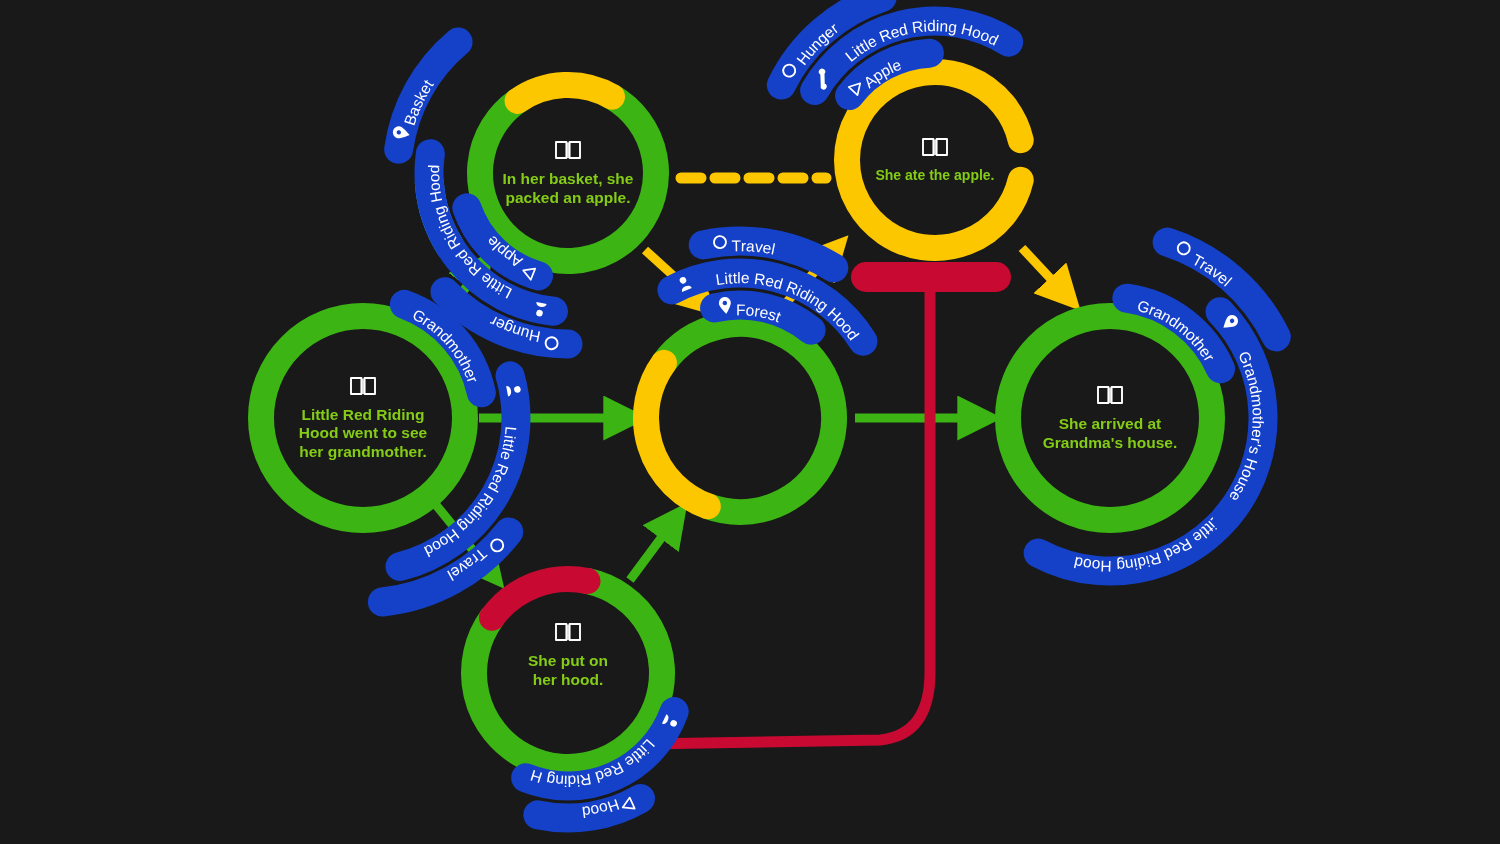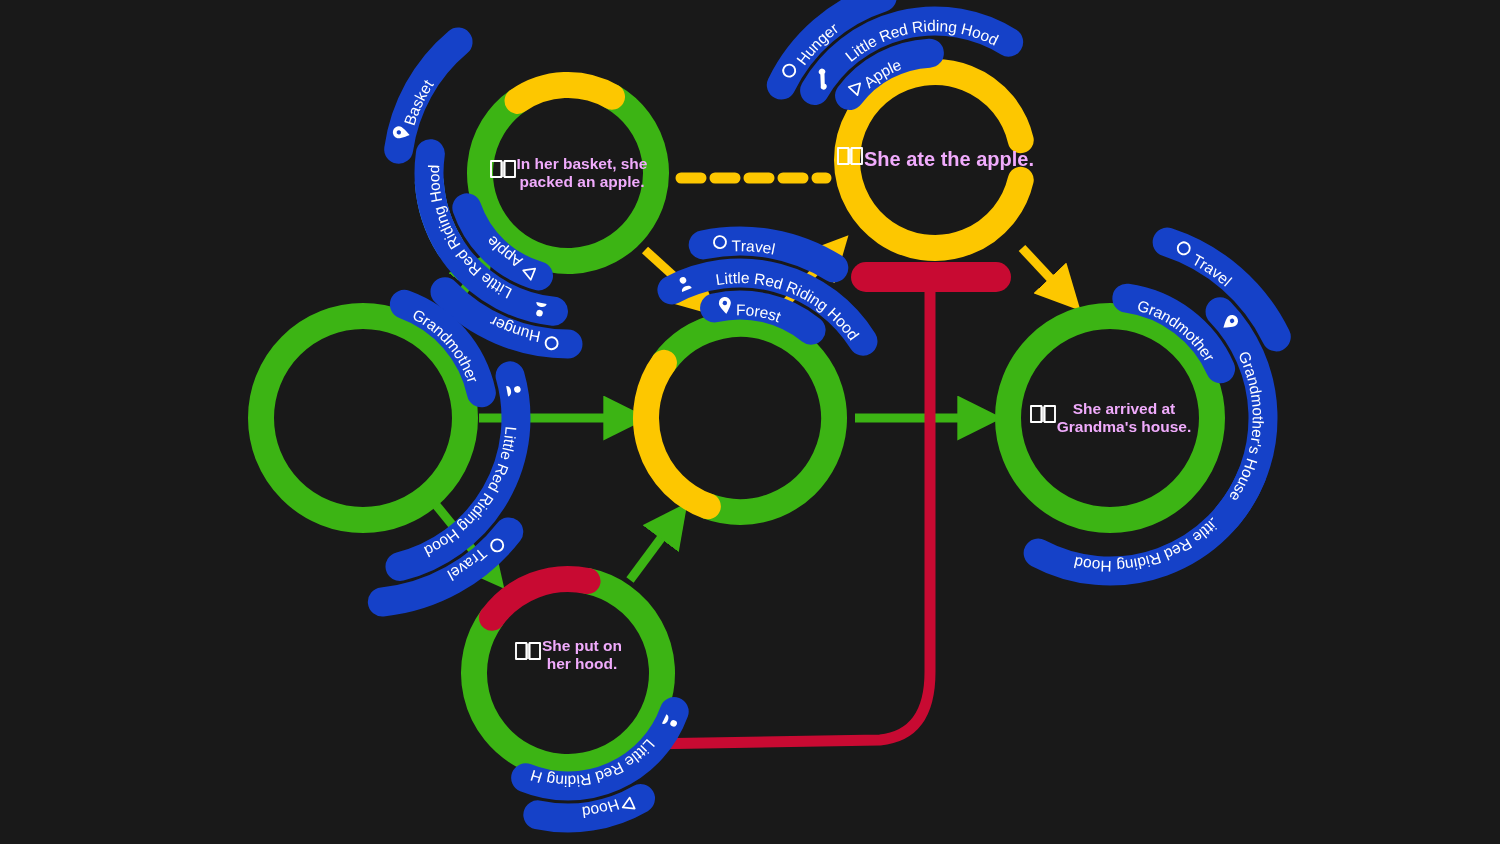--- a/index.html
+++ b/index.html
@@ -1,22 +1,22 @@
 <!DOCTYPE html>
 <html><head>
 <meta charset="utf-8">
 <style>
   html,body{margin:0;padding:0;background:#191919;}
   body{width:1500px;height:844px;overflow:hidden;font-family:"Liberation Sans","DejaVu Sans",sans-serif;}
   #stage{position:relative;width:1500px;height:844px;background:#191919;}
   #svgroot{position:absolute;left:0;top:0;width:1500px;height:844px;}
   .node-text{
     position:absolute;
-    display:flex;align-items:center;justify-content:center;
-    color:#f0abfc;text-align:center;
+    display:flex;flex-direction:column;align-items:center;justify-content:center;
+    color:#84cc16;text-align:center;
     font-weight:bold;
     pointer-events:none;
   }
   .node-label{white-space:pre-line;line-height:1.18;}
   .bookicon{margin-bottom:9px;display:block;}
   .tag-text{
     font-family:"Liberation Sans","DejaVu Sans",sans-serif;
     fill:#ffffff;
     font-size:15.5px;
     font-weight:400;
@@ -224,28 +224,37 @@
 
   <div class="node-text" style="left:463px;top:68px;width:210px;height:210px;font-size:15.5px;">
     <svg class="bookicon" width="28" height="22" viewBox="0 0 28 22">
       <path d="M2,3 L12.4,3 L12.4,19 L2,19 Z M15.6,3 L26,3 L26,19 L15.6,19 Z" fill="none" stroke="#ffffff" stroke-width="1.9" stroke-linejoin="round"></path>
       <path d="M14,3.6 L14,19" stroke="#ffffff" stroke-width="1.6"></path>
     </svg>
     <span class="node-label">In her basket, she
 packed an apple.</span>
   </div>
 
-  <div class="node-text" style="left:830px;top:55px;width:210px;height:210px;font-size:20px;text-align:right;">
+  <div class="node-text" style="left:830px;top:55px;width:210px;height:210px;font-size:14px;text-align:right;">
     <svg class="bookicon" width="28" height="22" viewBox="0 0 28 22">
       <path d="M2,3 L12.4,3 L12.4,19 L2,19 Z M15.6,3 L26,3 L26,19 L15.6,19 Z" fill="none" stroke="#ffffff" stroke-width="1.9" stroke-linejoin="round"></path>
       <path d="M14,3.6 L14,19" stroke="#ffffff" stroke-width="1.6"></path>
     </svg>
     <span class="node-label">She ate the apple.</span>
   </div>
 
+  <div class="node-text" style="left:248px;top:303px;width:230px;height:230px;font-size:15.5px;">
+    <svg class="bookicon" width="28" height="22" viewBox="0 0 28 22">
+      <path d="M2,3 L12.4,3 L12.4,19 L2,19 Z M15.6,3 L26,3 L26,19 L15.6,19 Z" fill="none" stroke="#ffffff" stroke-width="1.9" stroke-linejoin="round"></path>
+      <path d="M14,3.6 L14,19" stroke="#ffffff" stroke-width="1.6"></path>
+    </svg>
+    <span class="node-label">Little Red Riding
+Hood went to see
+her grandmother.</span>
+  </div>
 
 
   <div class="node-text" style="left:453px;top:540px;width:230px;height:230px;font-size:15.5px;">
     <svg class="bookicon" width="28" height="22" viewBox="0 0 28 22">
       <path d="M2,3 L12.4,3 L12.4,19 L2,19 Z M15.6,3 L26,3 L26,19 L15.6,19 Z" fill="none" stroke="#ffffff" stroke-width="1.9" stroke-linejoin="round"></path>
       <path d="M14,3.6 L14,19" stroke="#ffffff" stroke-width="1.6"></path>
     </svg>
     <span class="node-label">She put on
 her hood.</span>
   </div>

